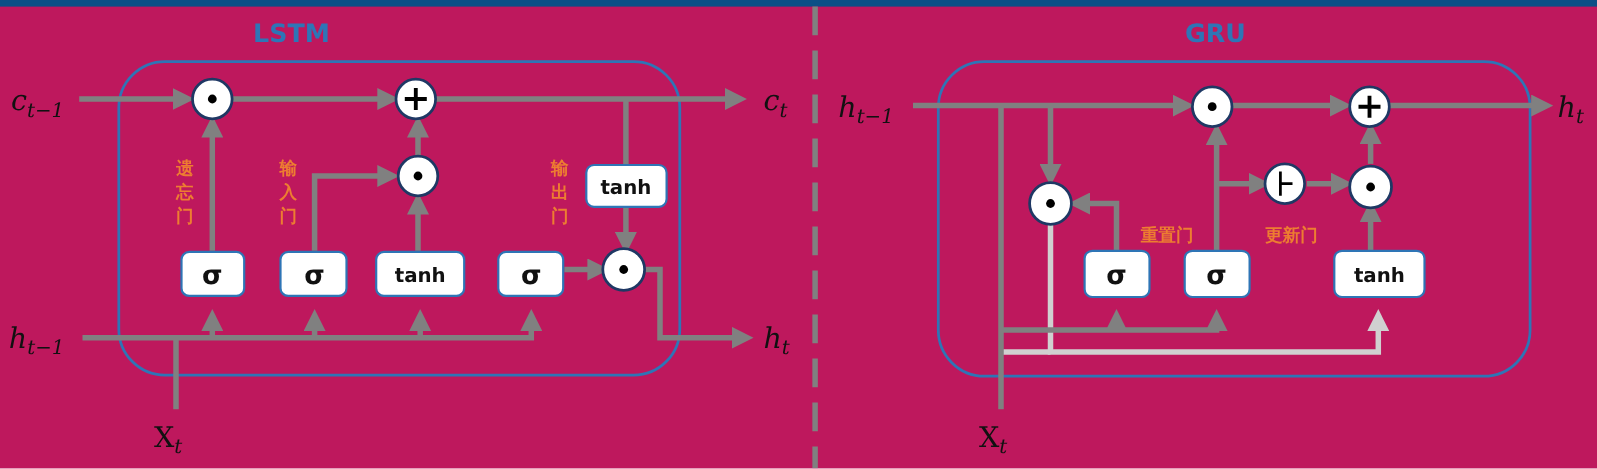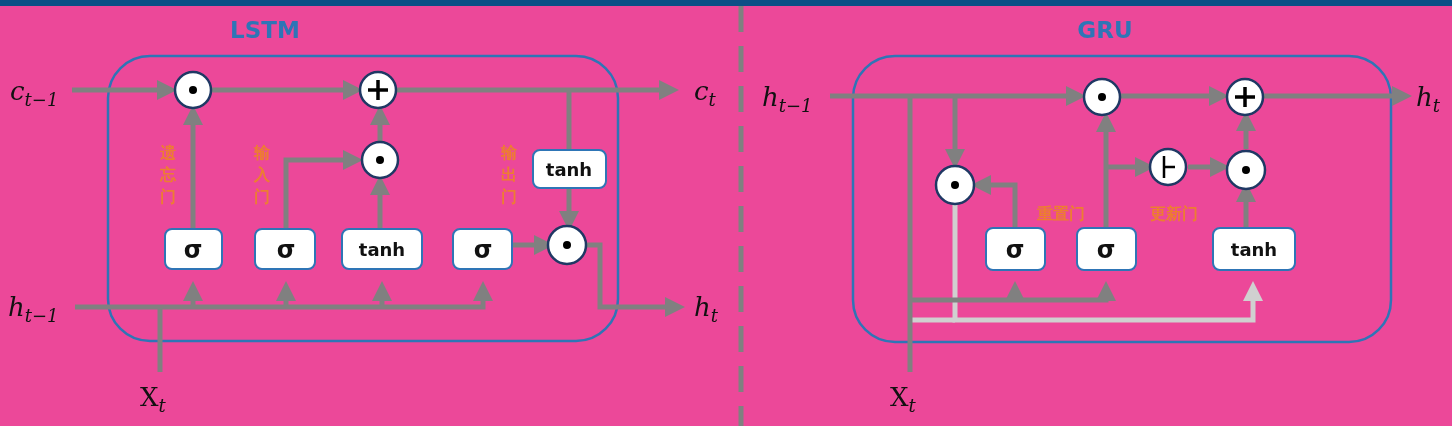--- a/index.html
+++ b/index.html
@@ -1,16 +1,16 @@
 <!DOCTYPE html>
 <html><head>
 <meta charset="utf-8">
 <style>
   html, body { margin: 0; padding: 0; background: #ffffff; }
-  #root { position: relative; width: 1452px; height: 426px; overflow: hidden; background: #ec4899; }
+  #root { position: relative; width: 1452px; height: 426px; overflow: hidden; background: #be185d; }
   svg { position: absolute; left: 0; top: 0; }
   .title { font-family: "DejaVu Sans", sans-serif; font-weight: bold; font-size: 23px; fill: #2e75b6; }
   .boxlabel { font-family: "DejaVu Sans", sans-serif; font-weight: bold; fill: #111; }
   .sigma { font-size: 24px; }
   .tanh { font-size: 18px; }
   .gate { font-family: "DejaVu Sans", sans-serif; font-weight: bold; font-size: 16px; fill: #ed7d31; }
   .var { font-family: "DejaVu Serif", serif; font-style: italic; font-size: 26px; fill: #111; }
   .sub { font-family: "DejaVu Serif", serif; font-style: italic; font-size: 18px; fill: #111; }
   .varup { font-family: "DejaVu Serif", serif; font-size: 26px; fill: #111; }
 </style>

